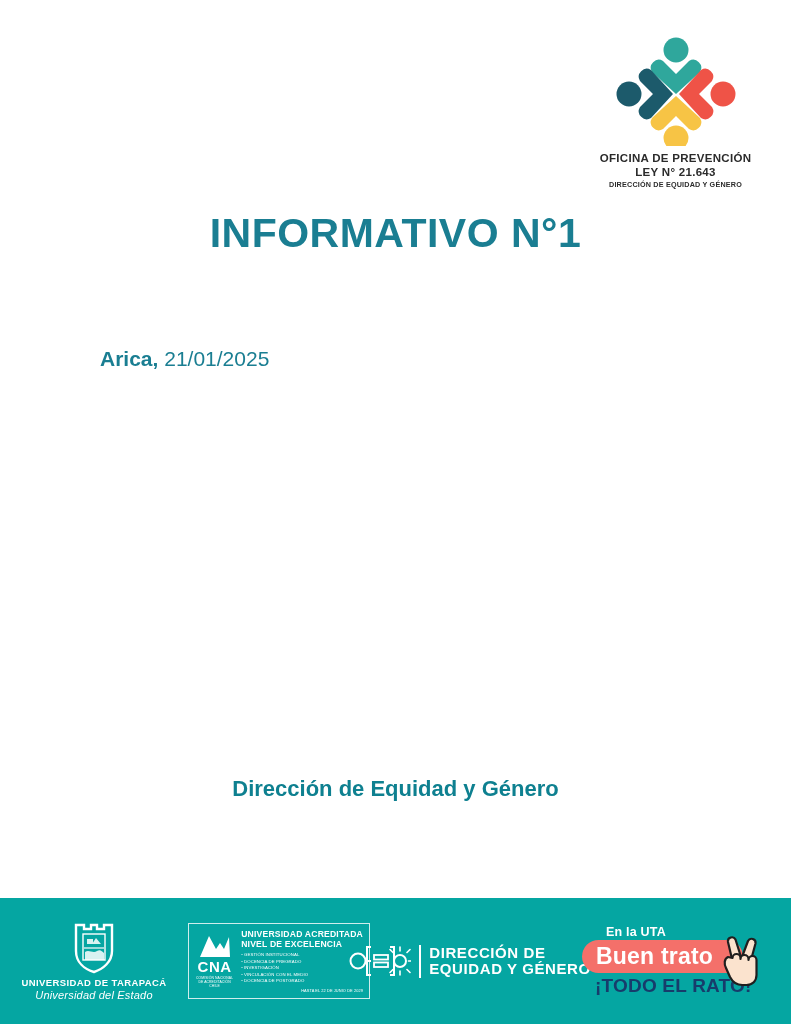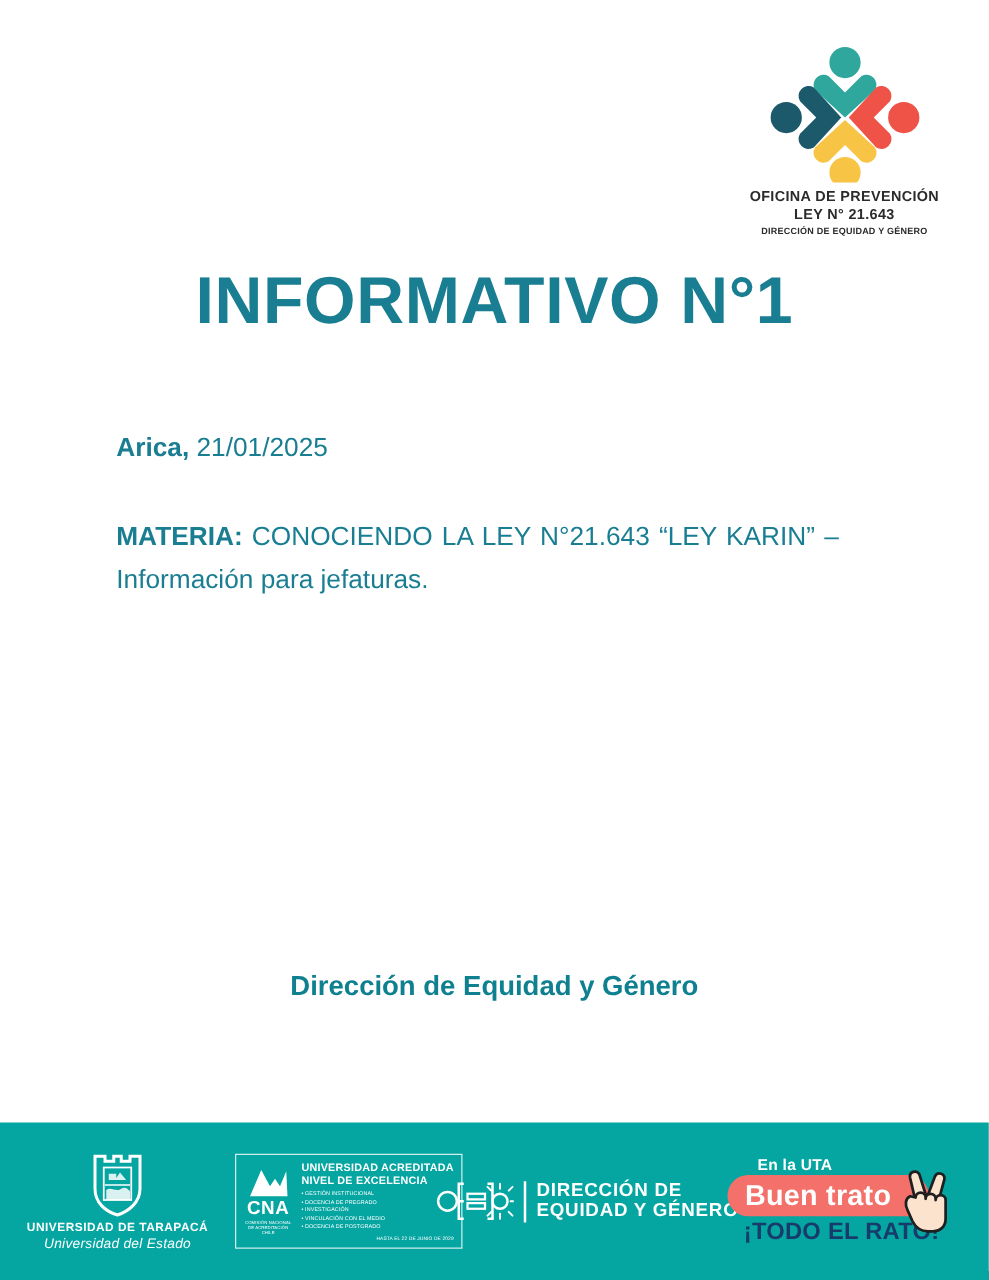--- a/index.html
+++ b/index.html
@@ -56,31 +56,31 @@
     white-space: nowrap;
   }
 
   
   .doc-title {
     position: absolute;
     top: 210px;
     left: 0;
     width: 791px;
     text-align: center;
-    font-size: 53px;
+    font-size: 41px;
     font-weight: bold;
     color: #1A7E92;
     letter-spacing: 0.5px;
   }
 
   
   .body-block {
     position: absolute;
     top: 345px;
-    left: 93px;
+    left: 100px;
     width: 578px;
     color: #1A7E92;
   }
   .line-date {
     font-size: 21px;
     line-height: 1.35;
     margin-bottom: 40px;
   }
   .line-date .bold { font-weight: bold; }
 
@@ -273,23 +273,20 @@
     <div class="logo-caption-1">OFICINA DE PREVENCIÓN</div>
     <div class="logo-caption-2">LEY N° 21.643</div>
     <div class="logo-caption-3">DIRECCIÓN DE EQUIDAD Y GÉNERO</div>
   </div>
 
   <div class="doc-title">INFORMATIVO N°1</div>
 
   <div class="body-block">
     <div class="line-date">
       <span class="bold">Arica,</span><span> 21/01/2025</span>
-    </div>
-    <div class="line-materia">
-      <span class="bold">MATERIA:</span><span> CONOCIENDO LA LEY N°21.643 “LEY KARIN” – Información para jefaturas.</span>
     </div>
   </div>
 
   <div class="signature">
     <div>Dirección de Equidad y Género</div>
   </div>
 
   <div class="footer">
 
     <div class="footer-slot uta">

